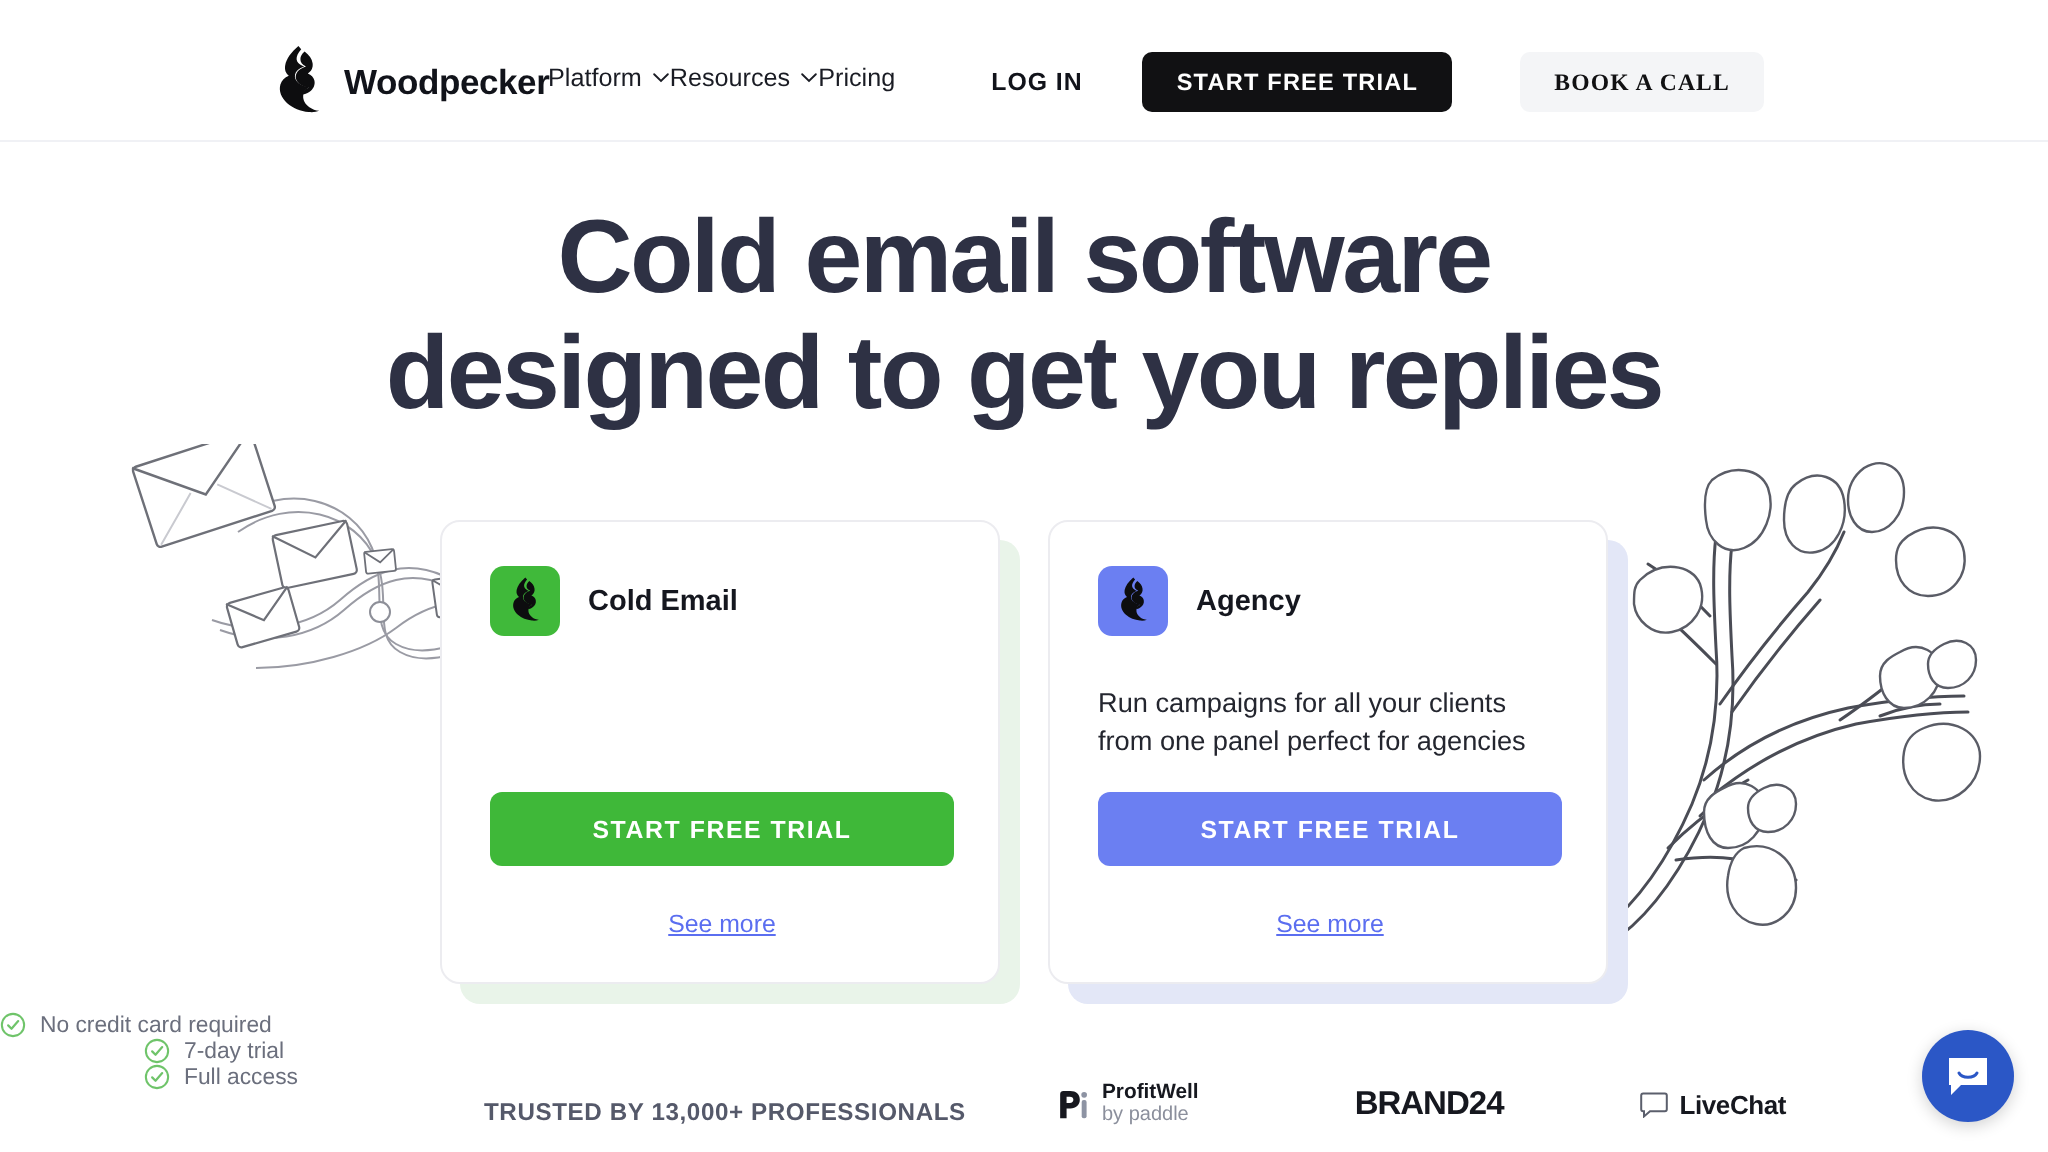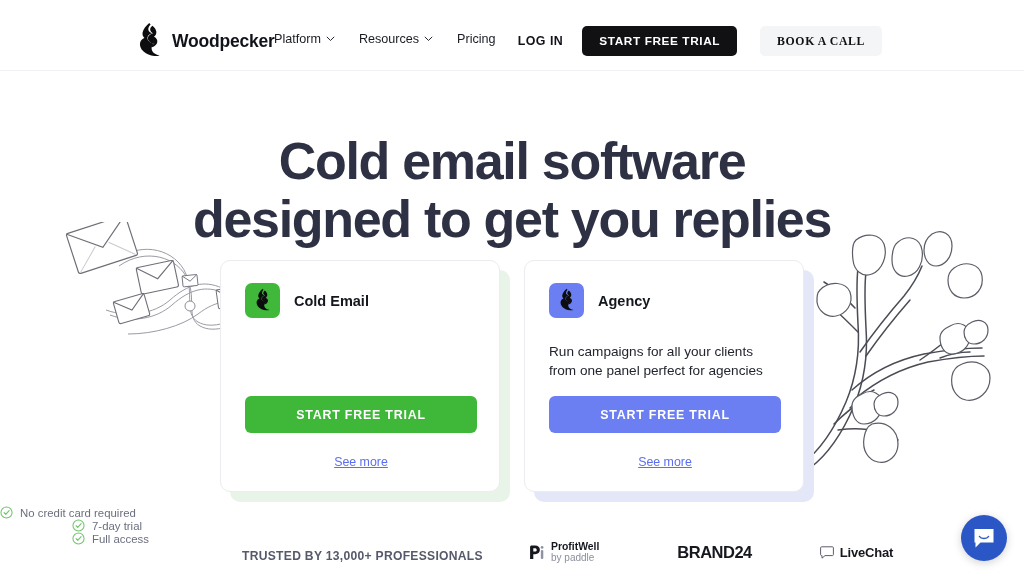--- a/index.html
+++ b/index.html
@@ -26,31 +26,31 @@
     position: absolute; left: 136px; top: 11px;
     display: flex; align-items: center; gap: 10px;
   }
   .brand-mark { width: 26px; height: 38px; display: block; }
   .brand-name {
     font-size: 17.5px; font-weight: bold; color: #11131a;
     letter-spacing: -0.2px;
   }
   .nav {
     position: absolute; left: 274px; top: 21px;
-    display: flex; align-items: center; gap: 24px;
+    display: flex; align-items: center; 
   }
   .nav-item {
     display: flex; align-items: center; gap: 5px;
     font-size: 12.6px; color: #1a1c24; font-weight: 500;
     cursor: pointer; white-space: nowrap;
   }
   .chev { width: 9px; height: 6px; display: block; }
   .hdr-actions {
     position: absolute; right: 142px; top: 15px;
-    display: flex; align-items: center; gap: 1px;
+    display: flex; align-items: center; gap: 12px;
   }
   .login {
     font-size: 12.4px; font-weight: bold; color: #11131a;
     letter-spacing: 0.5px; cursor: pointer;
     padding: 0 18px;
   }
   .btn-dark {
     background: #111113; color: #ffffff;
     font-size: 11.8px; font-weight: bold; letter-spacing: 0.6px;
     border: none; border-radius: 5px;
@@ -62,21 +62,21 @@
     background: #f4f5f7; color: #111113;
     font-size: 11.8px; font-weight: bold; letter-spacing: 0.6px;
     border: none; border-radius: 5px;
     height: 30px; padding: 0 17px; margin-left: 22px;
     cursor: pointer; white-space: nowrap;
     font-family: Liberation Serif, serif;
   }
 
   
   .hero-title {
-    position: absolute; top: 132px; left: 0; width: 1024px;
+    position: absolute; top: 100px; left: 0; width: 1024px;
     text-align: center;
     font-size: 52px; line-height: 58px;
     font-weight: bold; color: #2e3144;
     letter-spacing: -1.3px;
     z-index: 20;
   }
   .hero-title .l2 { display: block; }
 
   
   .decor-left {

